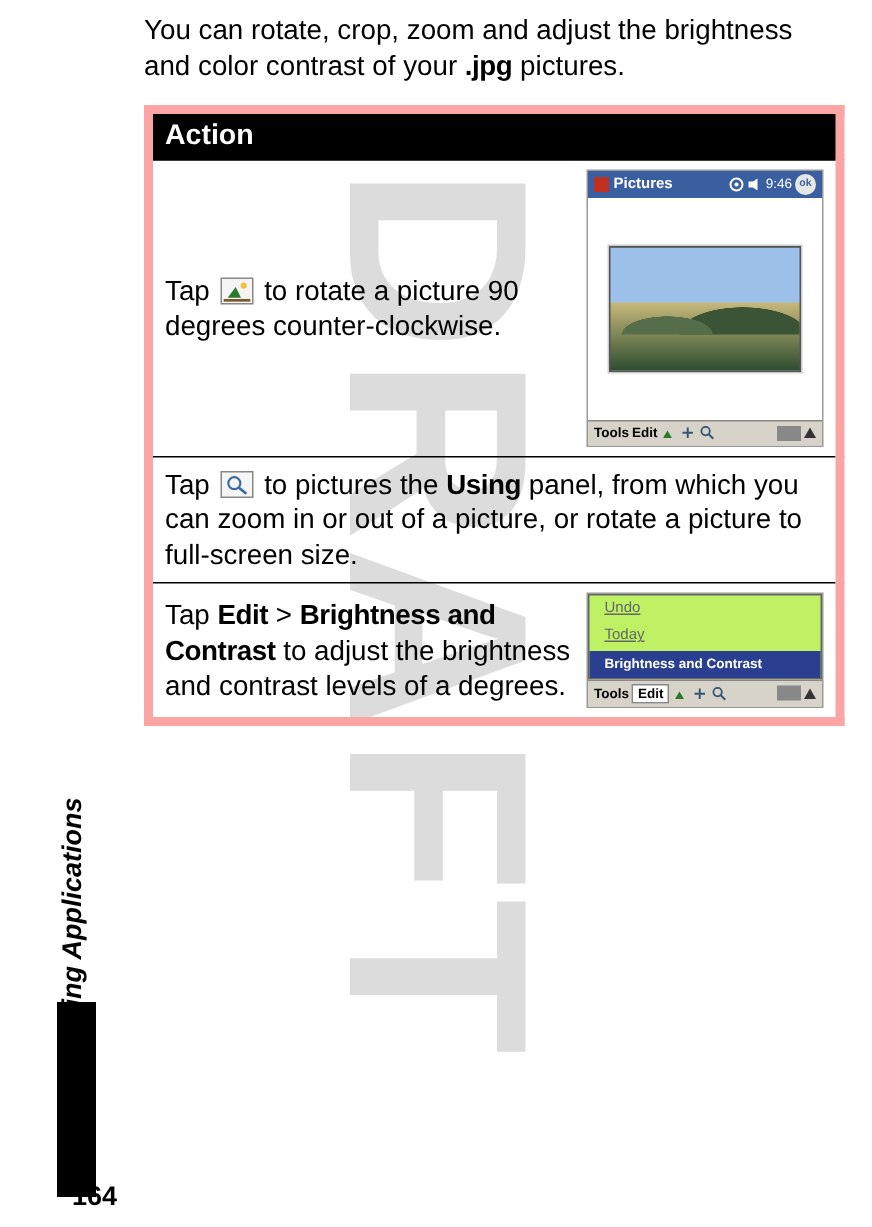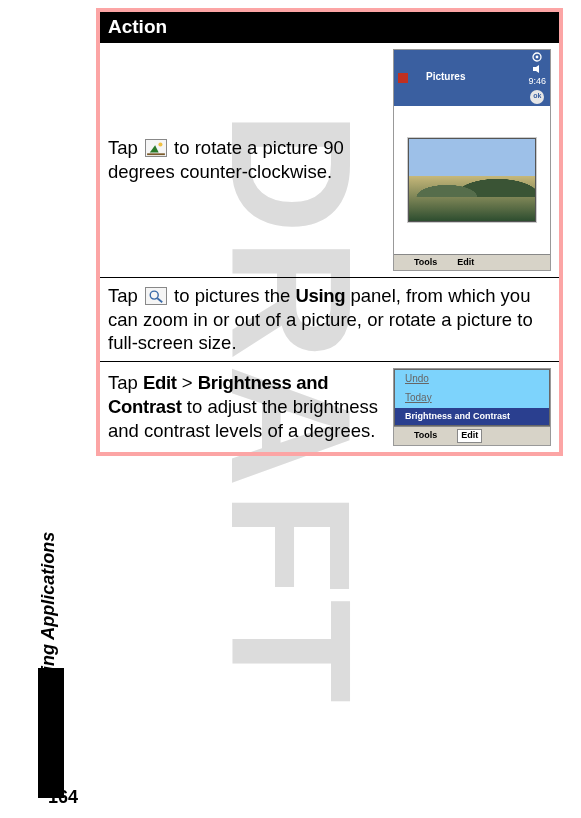--- a/index.html
+++ b/index.html
@@ -76,21 +76,21 @@
     margin-bottom: 14px;
   }
   .font-bold-cond {
     font-family: "Arial Narrow", Arial, sans-serif;
     font-weight: 900;
     letter-spacing: -0.3px;
   }
   table.action-table {
     width: 100%;
     border-collapse: collapse;
-    border: 4px solid #fca5a5;
+    border: 6px solid #fca5a5;
     margin-bottom: 22px;
   }
   table.action-table th {
     background: #000;
     color: #fff;
     text-align: left;
     padding: 4px 8px;
     font-weight: bold;
     font-size: 19px;
   }
@@ -121,28 +121,28 @@
     background: #fff;
     border: 1px solid #999;
     font-size: 9px;
   }
   .mock-topbar {
     background: #3a5fa0;
     color: #fff;
     display: flex;
     align-items: center;
     padding: 2px 4px;
-    gap: 18px;
+    gap: 3px;
   }
   .mock-topbar .flag {
     width: 10px; height: 10px; background: #c03020; display: inline-block;
   }
   .mock-topbar .title-txt { flex: 1; font-weight: bold; font-size: 10px; }
   .mock-topbar .status svg, .mock-topbar .status span { vertical-align: middle; }
-  .mock-topbar .status { display: flex; align-items: center; gap: 2px; flex-direction: column; }
+  .mock-topbar .status { display: flex; align-items: center; gap: 2px; }
   .mock-topbar .okbtn {
     width: 14px; height: 14px; border-radius: 50%; background: #e6e6e6;
     color:#3a5fa0; font-size:7px; font-weight:bold; display:flex;
     align-items:center; justify-content:center;
   }
   .mock-body {
     height: 148px;
     display:flex; align-items:center; justify-content:center;
     background: #ffffff;
     padding: 6px;
@@ -157,39 +157,39 @@
   .photo-frame::before {
     
     content:"";
     position:absolute; left:0; bottom:24px; width:100%; height:28px;
     background:
       radial-gradient(ellipse 50px 20px at 30% 100%, #566d4b 60%, transparent 61%),
       radial-gradient(ellipse 70px 30px at 70% 100%, #3a5435 60%, transparent 61%);
   }
   .mock-toolbar {
     background: #d7d3c8;
-    display:flex; align-items:center; gap:20px;
-    padding: 2px 20px;
+    display:flex; align-items:center; gap:2px;
+    padding: 2px 4px;
     border-top: 1px solid #888;
     font-size: 9px;
     font-weight: bold;
   }
   .mock-toolbar .spacer { flex:1; }
   .mock-toolbar .mini-icon { width:11px; height:11px; }
   .mock-toolbar .kbd {
     width:16px;height:10px;background:#888;display:inline-block;
   }
   .mock-toolbar .up-tri {
     display:inline-block;width:0;height:0;
     border-left:4px solid transparent;border-right:4px solid transparent;
     border-bottom:7px solid #333;
   }
   
   .mock-menu-screen { width: 158px; border:1px solid #999; font-size:9px; }
-  .mock-menu-list { background:#7dd3fc; border:1px solid #666; margin:0; }
+  .mock-menu-list { background:#bef264; border:1px solid #666; margin:0; }
   .mock-menu-item {
     padding:3px 10px; color:#666; font-size:10px;
   }
   .mock-menu-item.highlight {
     background:#2a3f8f; color:#fff; font-weight:bold; font-size:9px;
   }
 </style>
 </head>
 <body>
 
@@ -197,20 +197,23 @@
 
 <div class="side-tab">
   <div class="side-black"></div>
   <div class="side-label">Using Applications</div>
 </div>
 <div class="page-number">164</div>
 
 <div class="content">
 
 
+  <p class="body-text">
+    <span>You can rotate, crop, zoom and adjust the brightness and color contrast of your </span><span class="font-bold-cond">.jpg</span><span> pictures.</span>
+  </p>
 
   <table class="action-table">
     <thead>
       <tr>
           <th>Action</th>
         </tr>
     </thead>
     <tbody>
 
       <tr>

